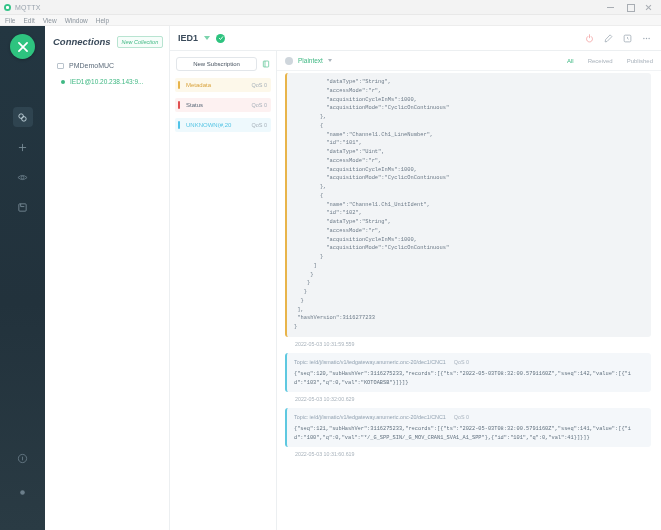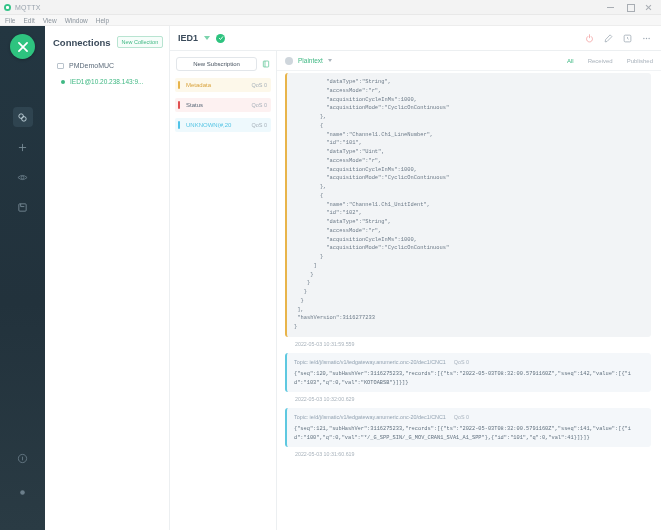--- a/index.html
+++ b/index.html
@@ -57,21 +57,21 @@
   .rail-ico svg { width:11px; height:11px; }
   .rail-spacer{ flex:1; }
   .rail-bottom{ padding-bottom:14px; display:flex;flex-direction:column;align-items:center;}
   .rail-bottom .rail-ico{ margin-bottom:14px;}
 
   
   .conn-col {
     width:125px; background:#ffffff; border-right:1px solid #eceff1;
     flex:0 0 auto; display:flex; flex-direction:column;
   }
-  .conn-head { padding:10px 8px 6px 8px; display:flex; align-items:flex-end; gap:6px; }
+  .conn-head { padding:10px 8px 6px 8px; display:flex; align-items:flex-start; gap:6px;font-style:italic; }
   .conn-title { font-size:9.5px; font-weight:bold; color:#3a4a5a; }
   .new-coll-btn {
     font-size:5.5px; color:#3fb883; border:1px solid #b8e4d1; border-radius:2px;
     padding:2px 4px; background:#f6fdfa; cursor:pointer; white-space:nowrap;
   }
   .conn-list { padding-top:4px; }
   .conn-group {
     display:flex; align-items:center; gap:5px; padding:4px 8px 4px 12px;
     font-size:7px; color:#5c6b7a; cursor:pointer;
   }

